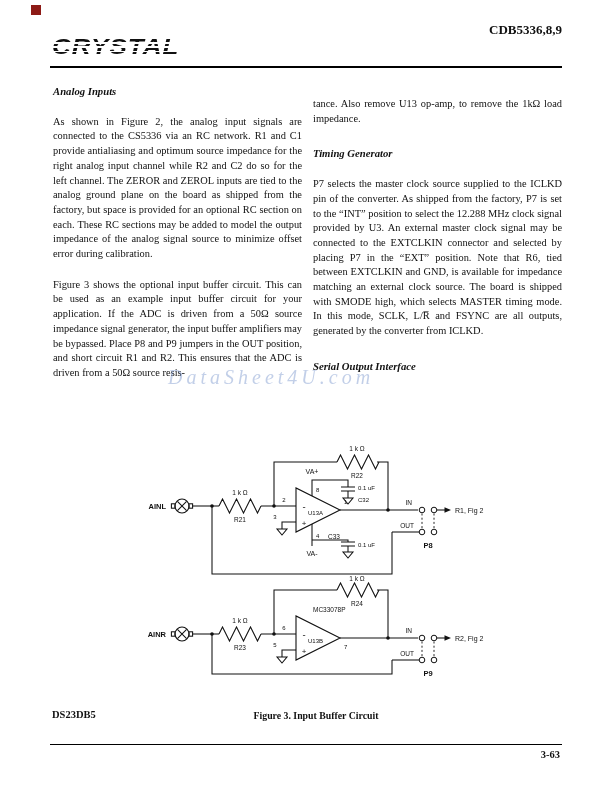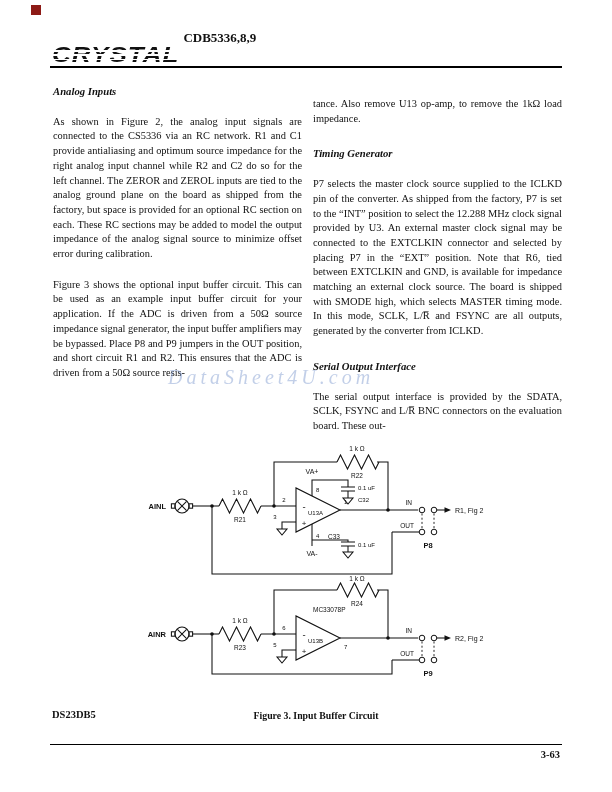--- a/index.html
+++ b/index.html
@@ -2,21 +2,21 @@
 <html><head>
 <meta charset="utf-8">
 <style>
   *{margin:0;padding:0;box-sizing:border-box}
   html,body{background:#fff}
   body{width:612px;height:792px;position:relative;font-family:"Liberation Serif",serif;color:#111}
   .page{position:absolute;inset:0;width:612px;height:792px;background:#fff;overflow:hidden}
 
   .corner-mark{position:absolute;left:31px;top:5px;width:10px;height:10px;background:#8d1a16}
 
-  .header{position:absolute;left:52px;right:50px;top:30px;height:36px;display:flex;align-items:flex-end}
+  .header{position:absolute;left:52px;right:50px;top:22px;height:36px;display:flex;justify-content:space-between;align-items:flex-end}
   .logo{position:relative;display:inline-block;font-family:"Liberation Sans",sans-serif;font-weight:900;font-style:italic;font-size:26px;line-height:1;letter-spacing:1px;transform:scaleY(.88);transform-origin:bottom left;padding-right:4px}
   .logo::after{content:"";position:absolute;inset:0;background:repeating-linear-gradient(to bottom,transparent 0 3.2px,#fff 3.2px 4.8px)}
   .docnum{font-weight:bold;font-size:13px;padding-bottom:20px}
   .header-rule{position:absolute;left:50px;right:50px;top:66px;border-top:2px solid #000}
 
   .columns{position:absolute;left:53px;right:50px;top:81px;display:flex;gap:11px;font-size:10.4px;line-height:14.7px;text-align:justify}
   .col{flex:1;min-width:0}
   .col h3{font-size:10.7px;font-style:italic;font-weight:bold;margin:3px 0 11px;text-align:left}
   .col h3.mt{margin-top:20px}
   .col p{margin:16px 0 12px}
@@ -58,21 +58,20 @@
     <section class="col">
       <h3>Analog Inputs</h3>
       <p>As shown in Figure 2, the analog input signals are connected to the CS5336 via an RC network. R1 and C1 provide antialiasing and optimum source impedance for the right analog input channel while R2 and C2 do so for the left channel. The ZEROR and ZEROL inputs are tied to the analog ground plane on the board as shipped from the factory, but space is provided for an optional RC section on each. These RC sections may be added to model the output impedance of the analog signal source to minimize offset error during calibration.</p>
       <p>Figure 3 shows the optional input buffer circuit. This can be used as an example input buffer circuit for your application. If the ADC is driven from a 50Ω source impedance signal generator, the input buffer amplifiers may be bypassed. Place P8 and P9 jumpers in the OUT position, and short circuit R1 and R2. This ensures that the ADC is driven from a 50Ω source resis-</p>
     </section>
     <section class="col">
       <p>tance. Also remove U13 op-amp, to remove the 1kΩ load impedance.</p>
       <h3 class="mt">Timing Generator</h3>
       <p>P7 selects the master clock source supplied to the ICLKD pin of the converter. As shipped from the factory, P7 is set to the “INT” position to select the 12.288 MHz clock signal provided by U3. An external master clock signal may be connected to the EXTCLKIN connector and selected by placing P7 in the “EXT” position. Note that R6, tied between EXTCLKIN and GND, is available for impedance matching an external clock source. The board is shipped with SMODE high, which selects MASTER timing mode. In this mode, SCLK, L/R̅ and FSYNC are all outputs, generated by the converter from ICLKD.</p>
       <h3 class="mt">Serial Output Interface</h3>
-      <p>The serial output interface is provided by the SDATA, SCLK, FSYNC and L/R̅ BNC connectors on the evaluation board. These out-</p>
     </section>
   </main>
 
   <div class="watermark">DataSheet4U.com</div>
 
   <figure class="figure">
     <svg class="schematic" viewBox="0 0 612 272" width="612" height="272">
       <defs>
         <path id="res" d="M0,0 l3.5,-7 l7,14 l7,-14 l7,14 l7,-14 l7,14 l3.5,-7"></path>
         <g id="bnc">

